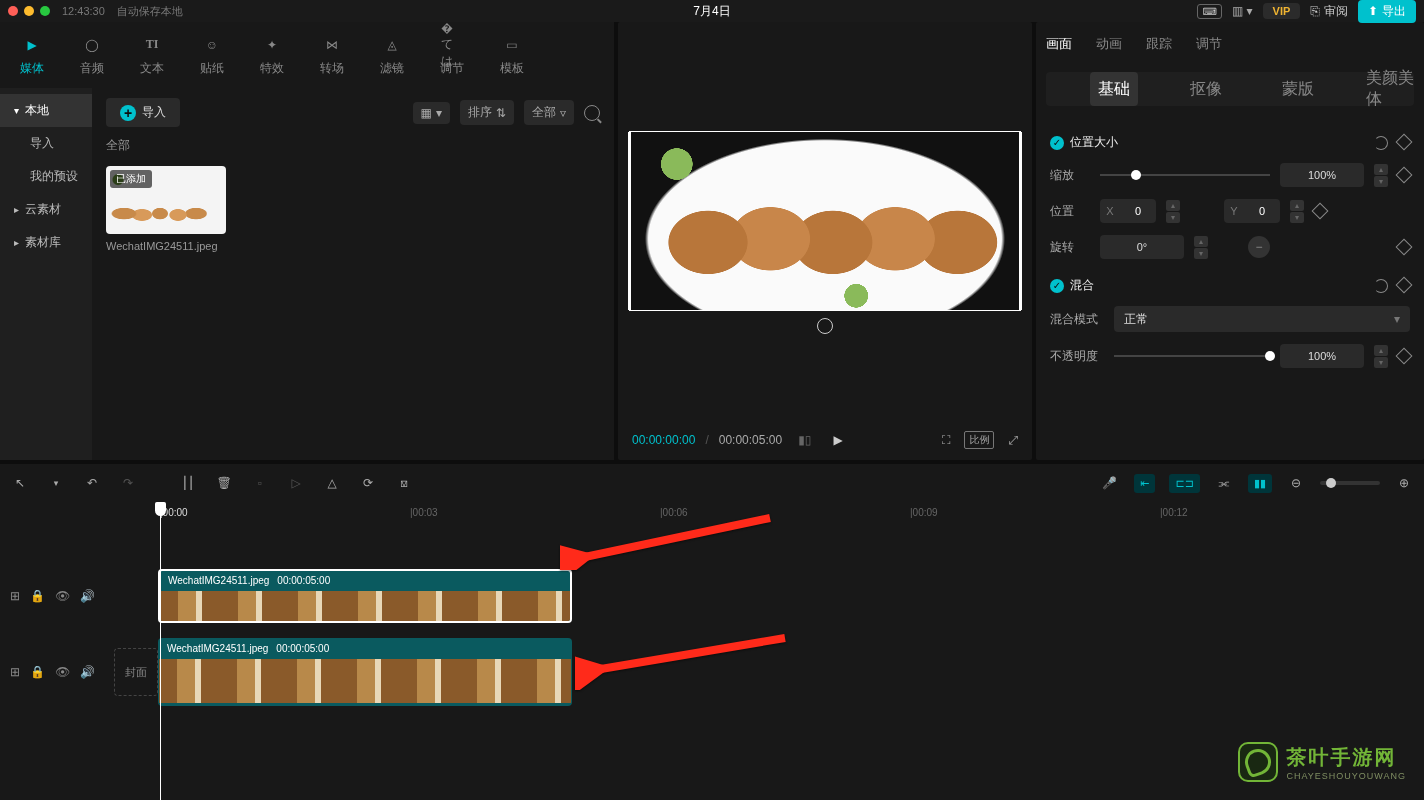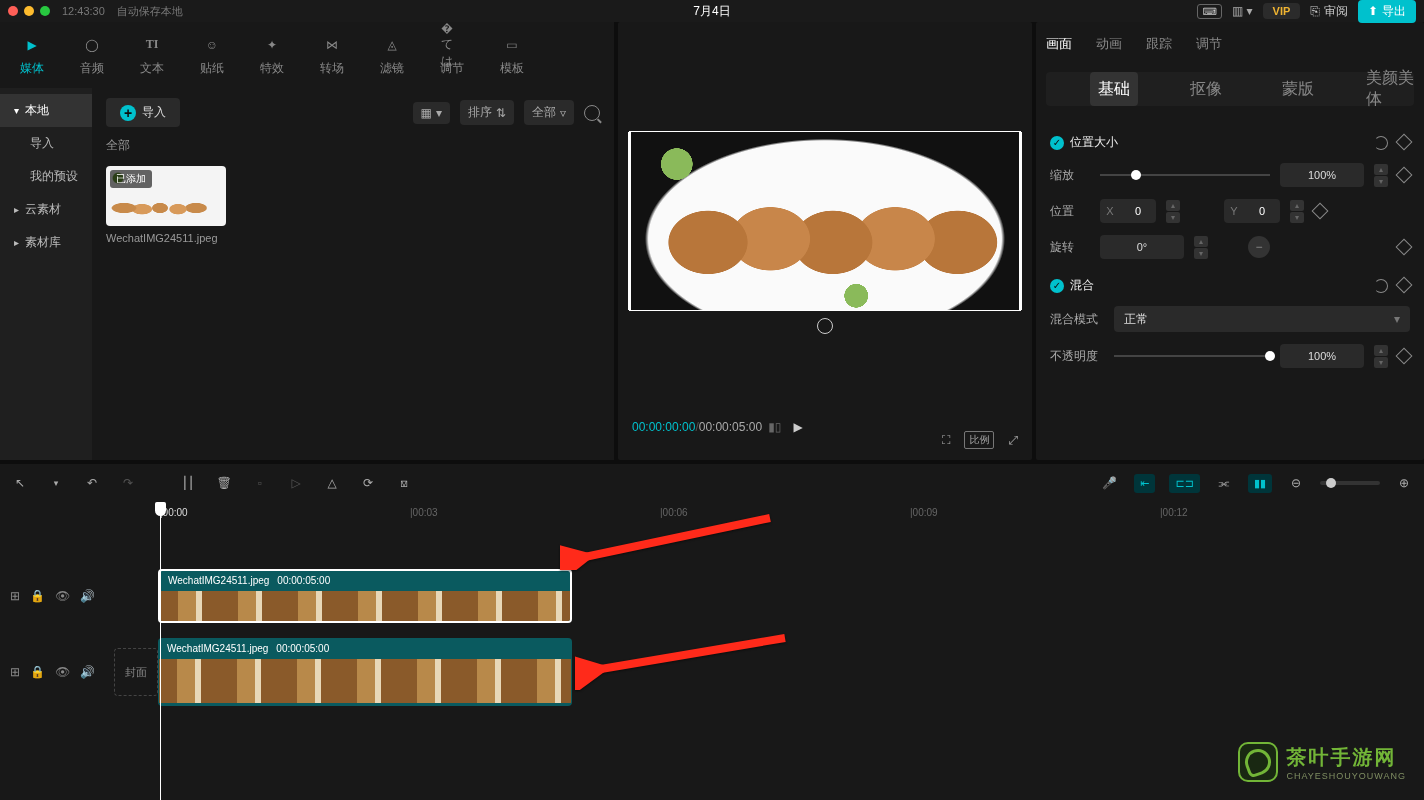--- a/index.html
+++ b/index.html
@@ -49,34 +49,34 @@
 .media-content { flex:1; padding:10px 14px; background:#181818; }
 .mc-top { display:flex; align-items:center; gap:10px; }
 .import-btn { background:#2a2a2a; color:#ddd; padding:6px 14px; border-radius:4px; display:flex; align-items:center; gap:6px; cursor:pointer; }
 .import-btn .plus { width:16px; height:16px; border-radius:50%; background:#00c1cd; color:#0d0d0d; display:flex; align-items:center; justify-content:center; font-weight:bold; font-size:14px; }
 .mc-filters { margin-left:auto; display:flex; align-items:center; gap:10px; color:#aaa; }
 .filter-pill { background:#2a2a2a; padding:4px 8px; border-radius:4px; display:flex; align-items:center; gap:4px; cursor:pointer; }
 .search-ico { width:16px; height:16px; border:1.5px solid #888; border-radius:50%; position:relative; }
 .search-ico::after { content:''; position:absolute; width:5px; height:1.5px; background:#888; bottom:-2px; right:-3px; transform:rotate(45deg); }
 .mc-label { margin-top:10px; color:#999; }
 .thumb { margin-top:12px; width:120px; cursor:pointer; }
-.thumb-img { width:120px; height:60px; background:#222; border-radius:4px; position:relative; overflow:hidden; }
+.thumb-img { width:120px; height:68px; background:#222; border-radius:4px; position:relative; overflow:hidden; }
 .thumb-img .added { position:absolute; top:4px; left:4px; background:rgba(0,0,0,.6); color:#fff; padding:2px 6px; border-radius:3px; font-size:10px; }
 .thumb-name { margin-top:6px; color:#999; font-size:11px; word-break:break-all; }
 
 .preview-panel { width: 414px; margin-left:4px; display:flex; flex-direction:column; background:#181818; }
 .preview-head { height:44px; display:flex; align-items:center; padding:0 14px; border-bottom:1px solid #0d0d0d; }
 .preview-head .title { color:#fff; font-size:13px; }
 .preview-head .menu { margin-left:auto; color:#888; cursor:pointer; }
 .preview-body { flex:1; display:flex; align-items:center; justify-content:center; position:relative; }
 .preview-canvas { width:392px; height:180px; background:#222; border:1px solid #fff; position:relative; }
 .preview-canvas::before,.preview-canvas::after { content:''; position:absolute; width:3px; height:100%; background:#fff; top:0; }
 .preview-canvas::before { left:-2px; } .preview-canvas::after { right:-2px; }
 .sync-ico { position:absolute; bottom:-24px; left:50%; transform:translateX(-50%); width:16px; height:16px; border:1.5px solid #ccc; border-radius:50%; }
-.preview-ctrl { height:40px; display:flex; padding:0 14px; }
+.preview-ctrl { height:40px; display:flex; align-items:center; padding:0 14px; gap:10px; }
 .time-current { color:#00c1cd; font-size:12px; }
 .time-total { color:#aaa; font-size:12px; }
 .preview-ctrl .sep { color:#555; }
 .play-btn { margin-left:12px; color:#ccc; cursor:pointer; }
 .preview-right { margin-left:auto; display:flex; align-items:center; gap:14px; color:#aaa; }
 .ratio-box { border:1px solid #777; padding:1px 4px; font-size:10px; border-radius:2px; }
 
 .props-panel { width: 388px; margin-left:4px; background:#181818; display:flex; flex-direction:column; }
 .props-tabs { height:44px; display:flex; align-items:center; padding:0 10px; gap:24px; }
 .props-tab { color:#888; font-size:13px; cursor:pointer;font-family:Liberation Serif, serif; }

